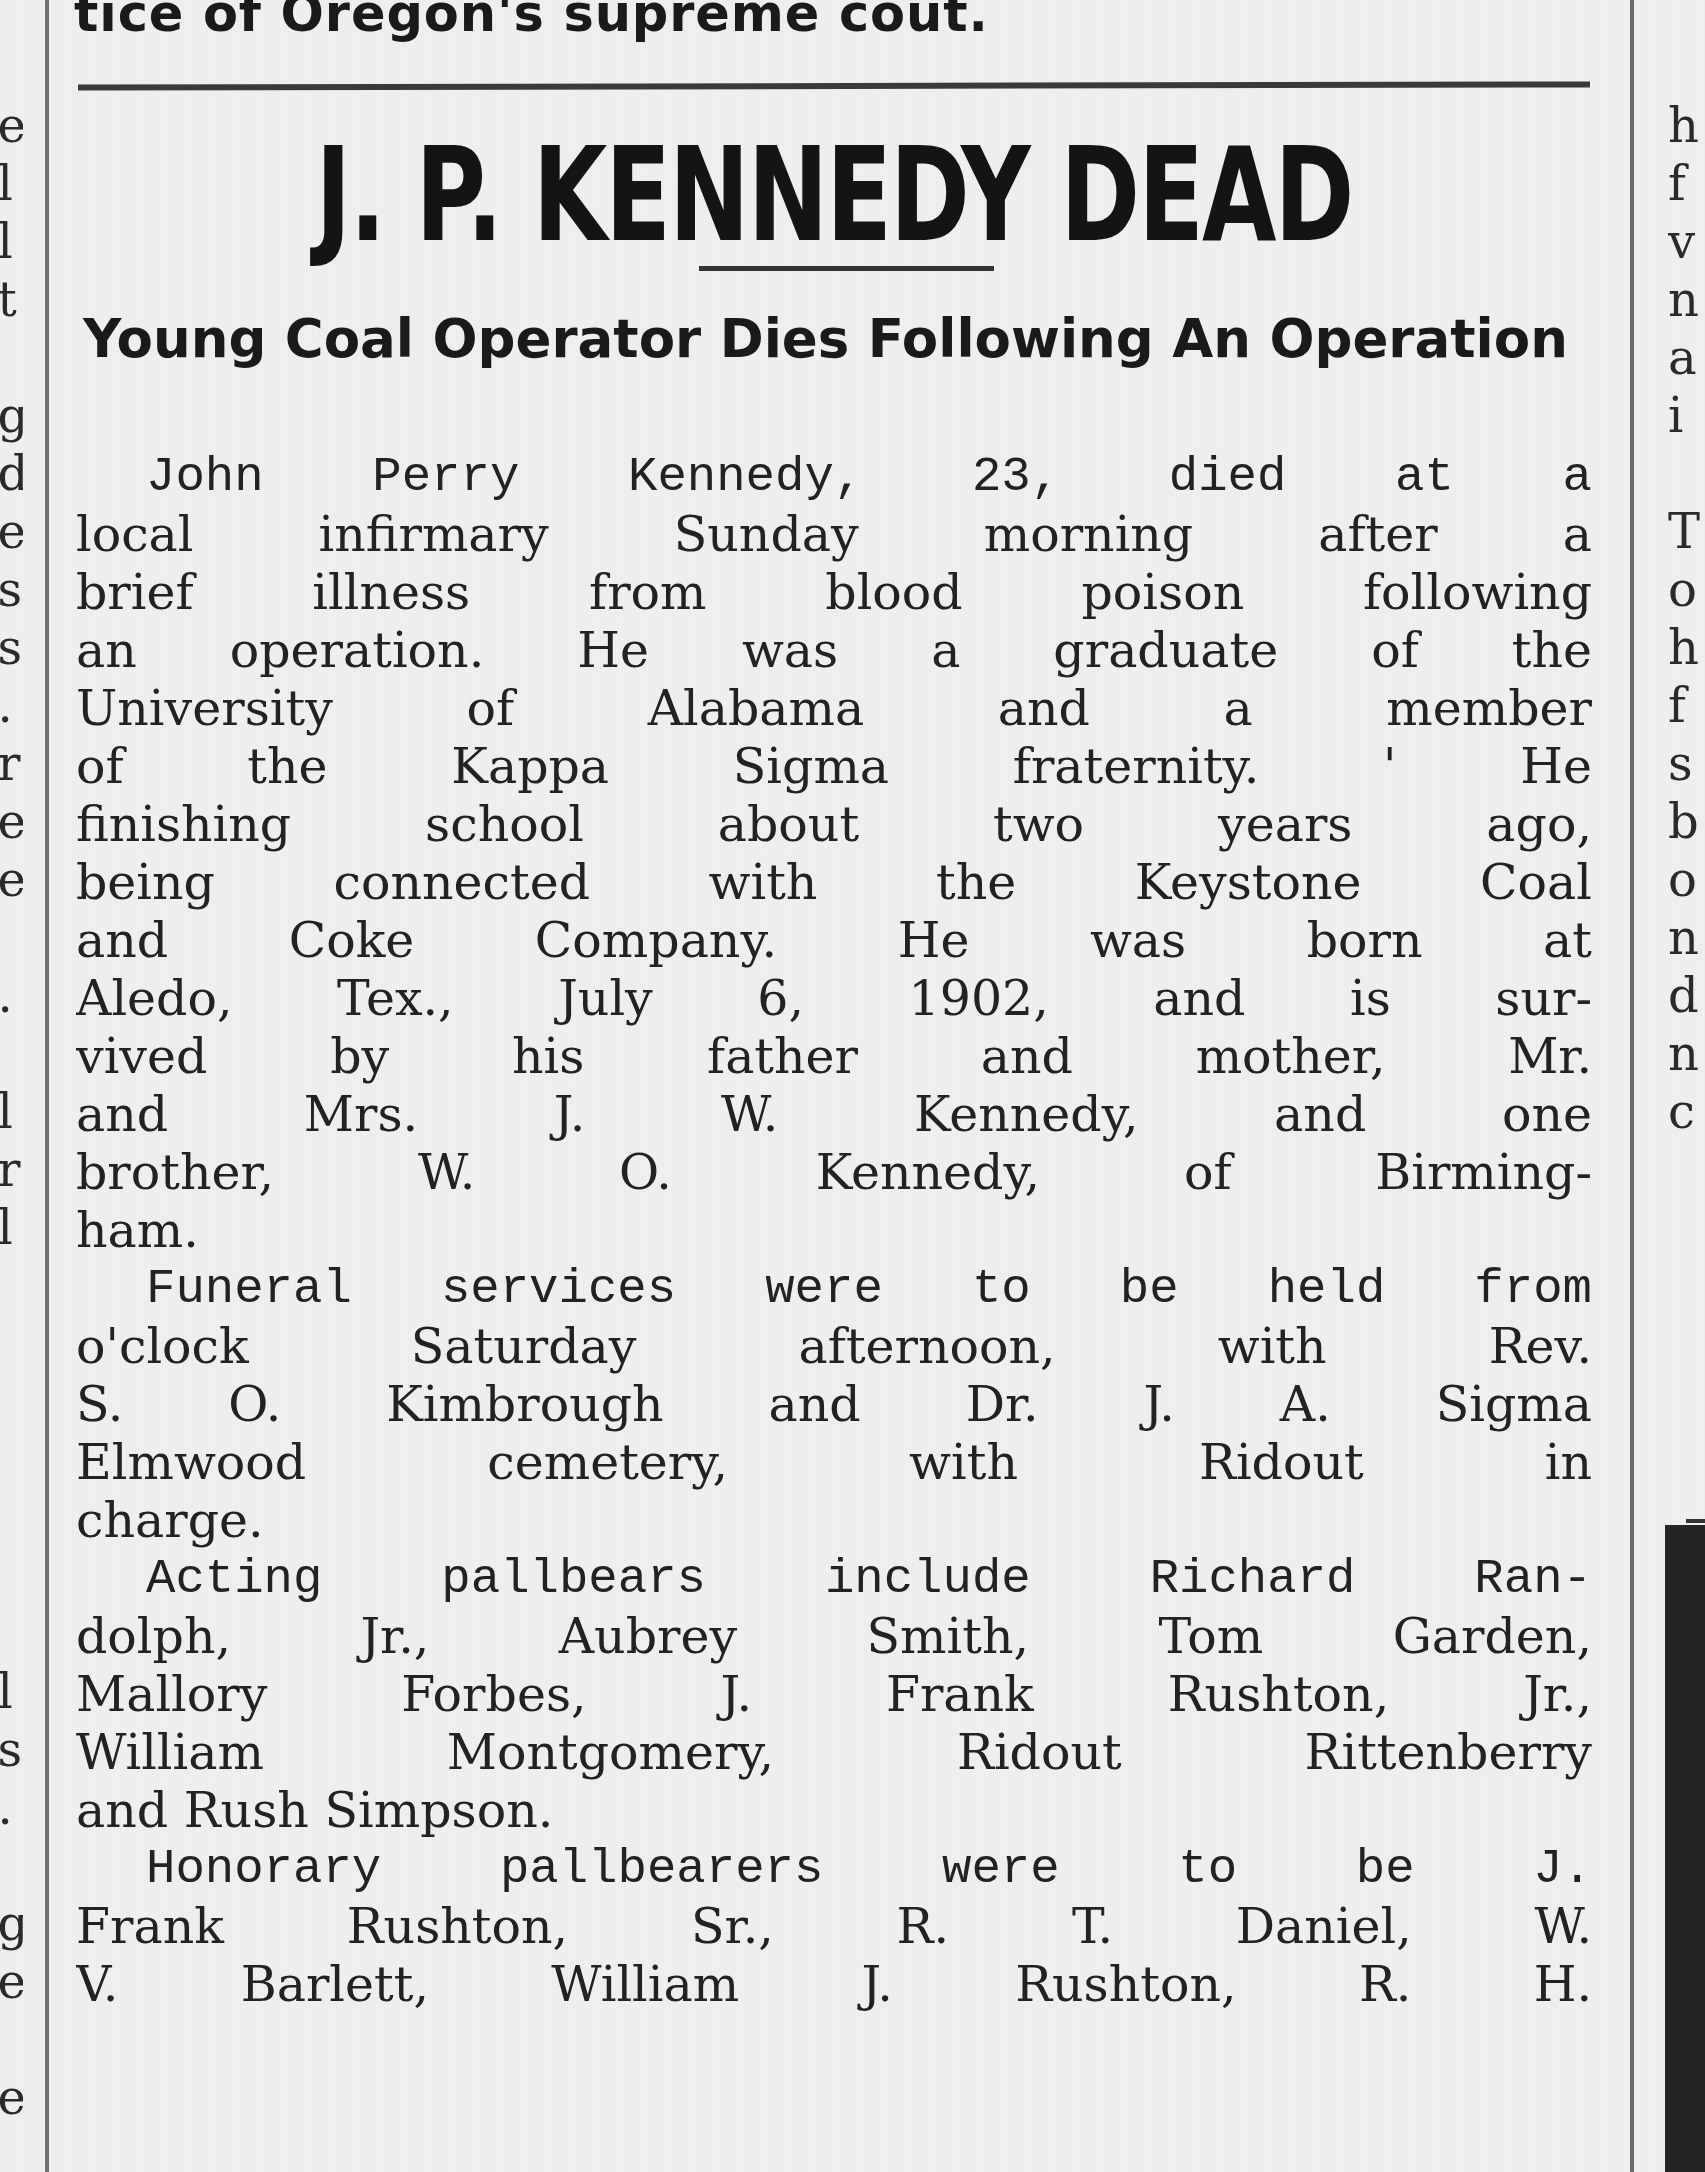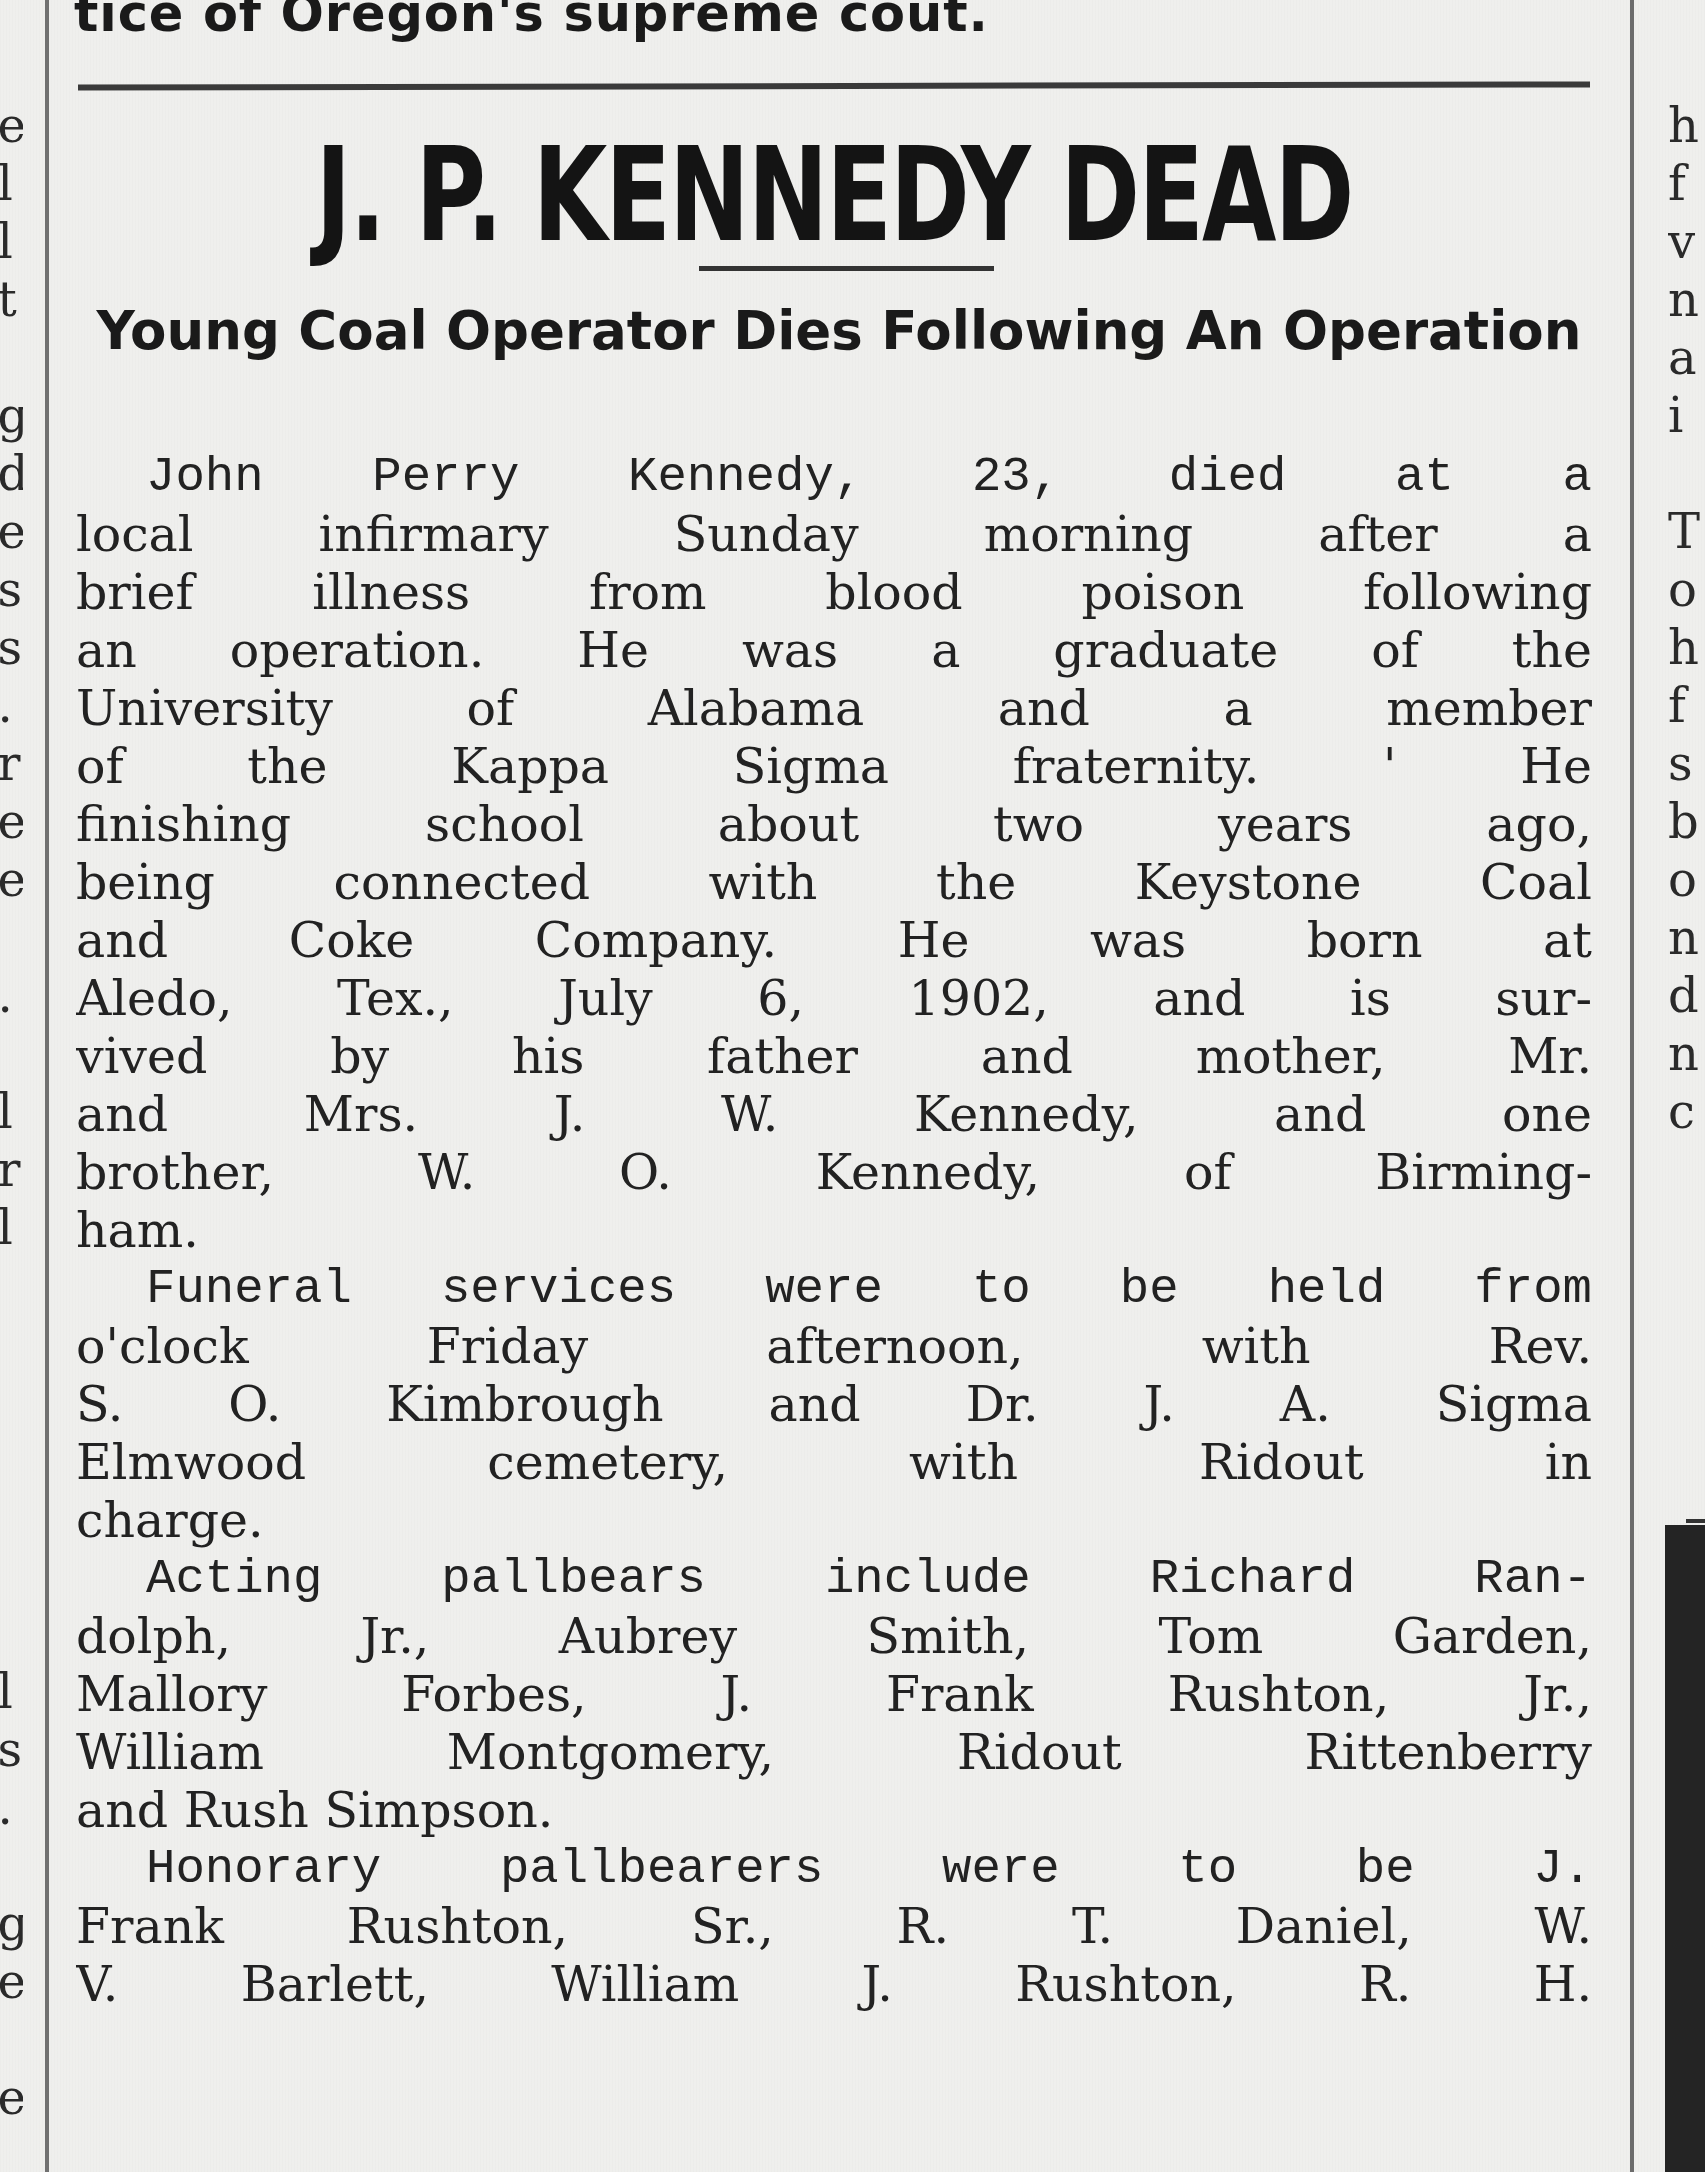--- a/index.html
+++ b/index.html
@@ -56,22 +56,22 @@
     font-family:"DejaVu Sans", sans-serif; font-weight:bold;
     font-size:130px; line-height:130px; letter-spacing:-2.6px;
     transform:scaleX(0.74); transform-origin:50% 50%;
     color:#141414; white-space:nowrap;
   }
   .short-rule {
     position:absolute; left:699px; top:266px; width:295px; height:5.2px;
     background:#333;
   }
   .subhead {
-    position:absolute; left:83px; top:300px; width:1512px;
-    text-align:center;
+    position:absolute; left:83px; top:308px; width:1512px;
+    text-align:left;
     font-family:"DejaVu Sans", sans-serif; font-weight:bold;
     font-size:53px; line-height:62px; color:#1a1a1a;
   }
   .body-text {
     position:absolute; left:76px; top:448px; width:1516px;
     font-family:"DejaVu Serif", serif;
     font-size:49px; line-height:58px;
     text-align:justify; color:#222;
   }
   .body-text .ln { display:block; text-align:justify; text-align-last:justify; white-space:nowrap; overflow:hidden; }
@@ -136,21 +136,21 @@
       <span class="ln">of the Kappa Sigma fraternity. ' He</span>
       <span class="ln">finishing school about two years ago,</span>
       <span class="ln">being connected with the Keystone Coal</span>
       <span class="ln">and Coke Company. He was born at</span>
       <span class="ln">Aledo, Tex., July 6, 1902, and is sur-</span>
       <span class="ln">vived by his father and mother, Mr.</span>
       <span class="ln">and Mrs. J. W. Kennedy, and one</span>
       <span class="ln">brother, W. O. Kennedy, of Birming-</span>
       <span class="ln last">ham.</span>
       <span class="ln ind">Funeral services were to be held from</span>
-      <span class="ln">o'clock Friday afternoon, with Rev.</span>
+      <span class="ln">o'clock Saturday afternoon, with Rev.</span>
       <span class="ln">S. O. Kimbrough and Dr. J. A. Sigma</span>
       <span class="ln">Elmwood cemetery, with Ridout in</span>
       <span class="ln last">charge.</span>
       <span class="ln ind">Acting pallbears include Richard Ran-</span>
       <span class="ln">dolph, Jr., Aubrey Smith, Tom Garden,</span>
       <span class="ln">Mallory Forbes, J. Frank Rushton, Jr.,</span>
       <span class="ln">William Montgomery, Ridout Rittenberry</span>
       <span class="ln last">and Rush Simpson.</span>
       <span class="ln ind">Honorary pallbearers were to be J.</span>
       <span class="ln">Frank Rushton, Sr., R. T. Daniel, W.</span>

